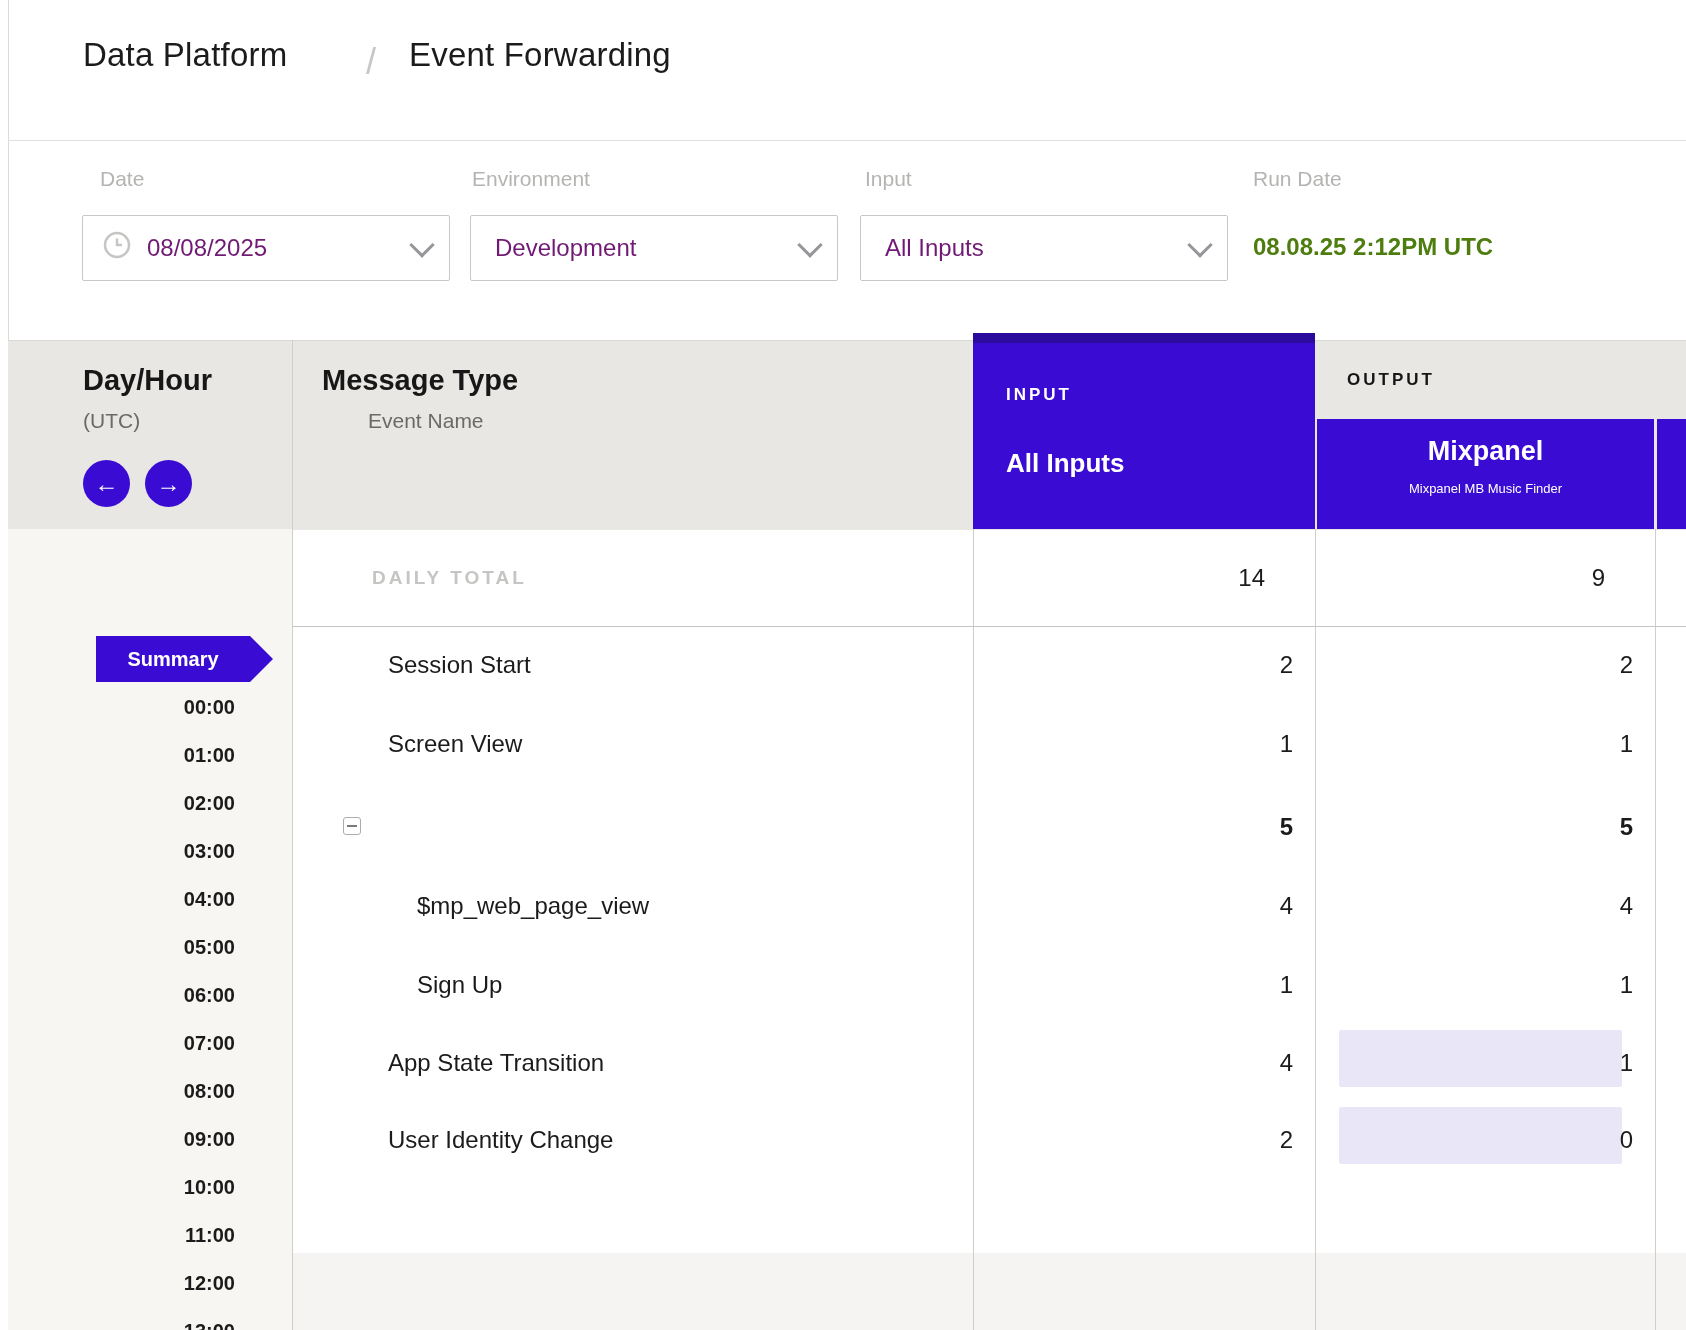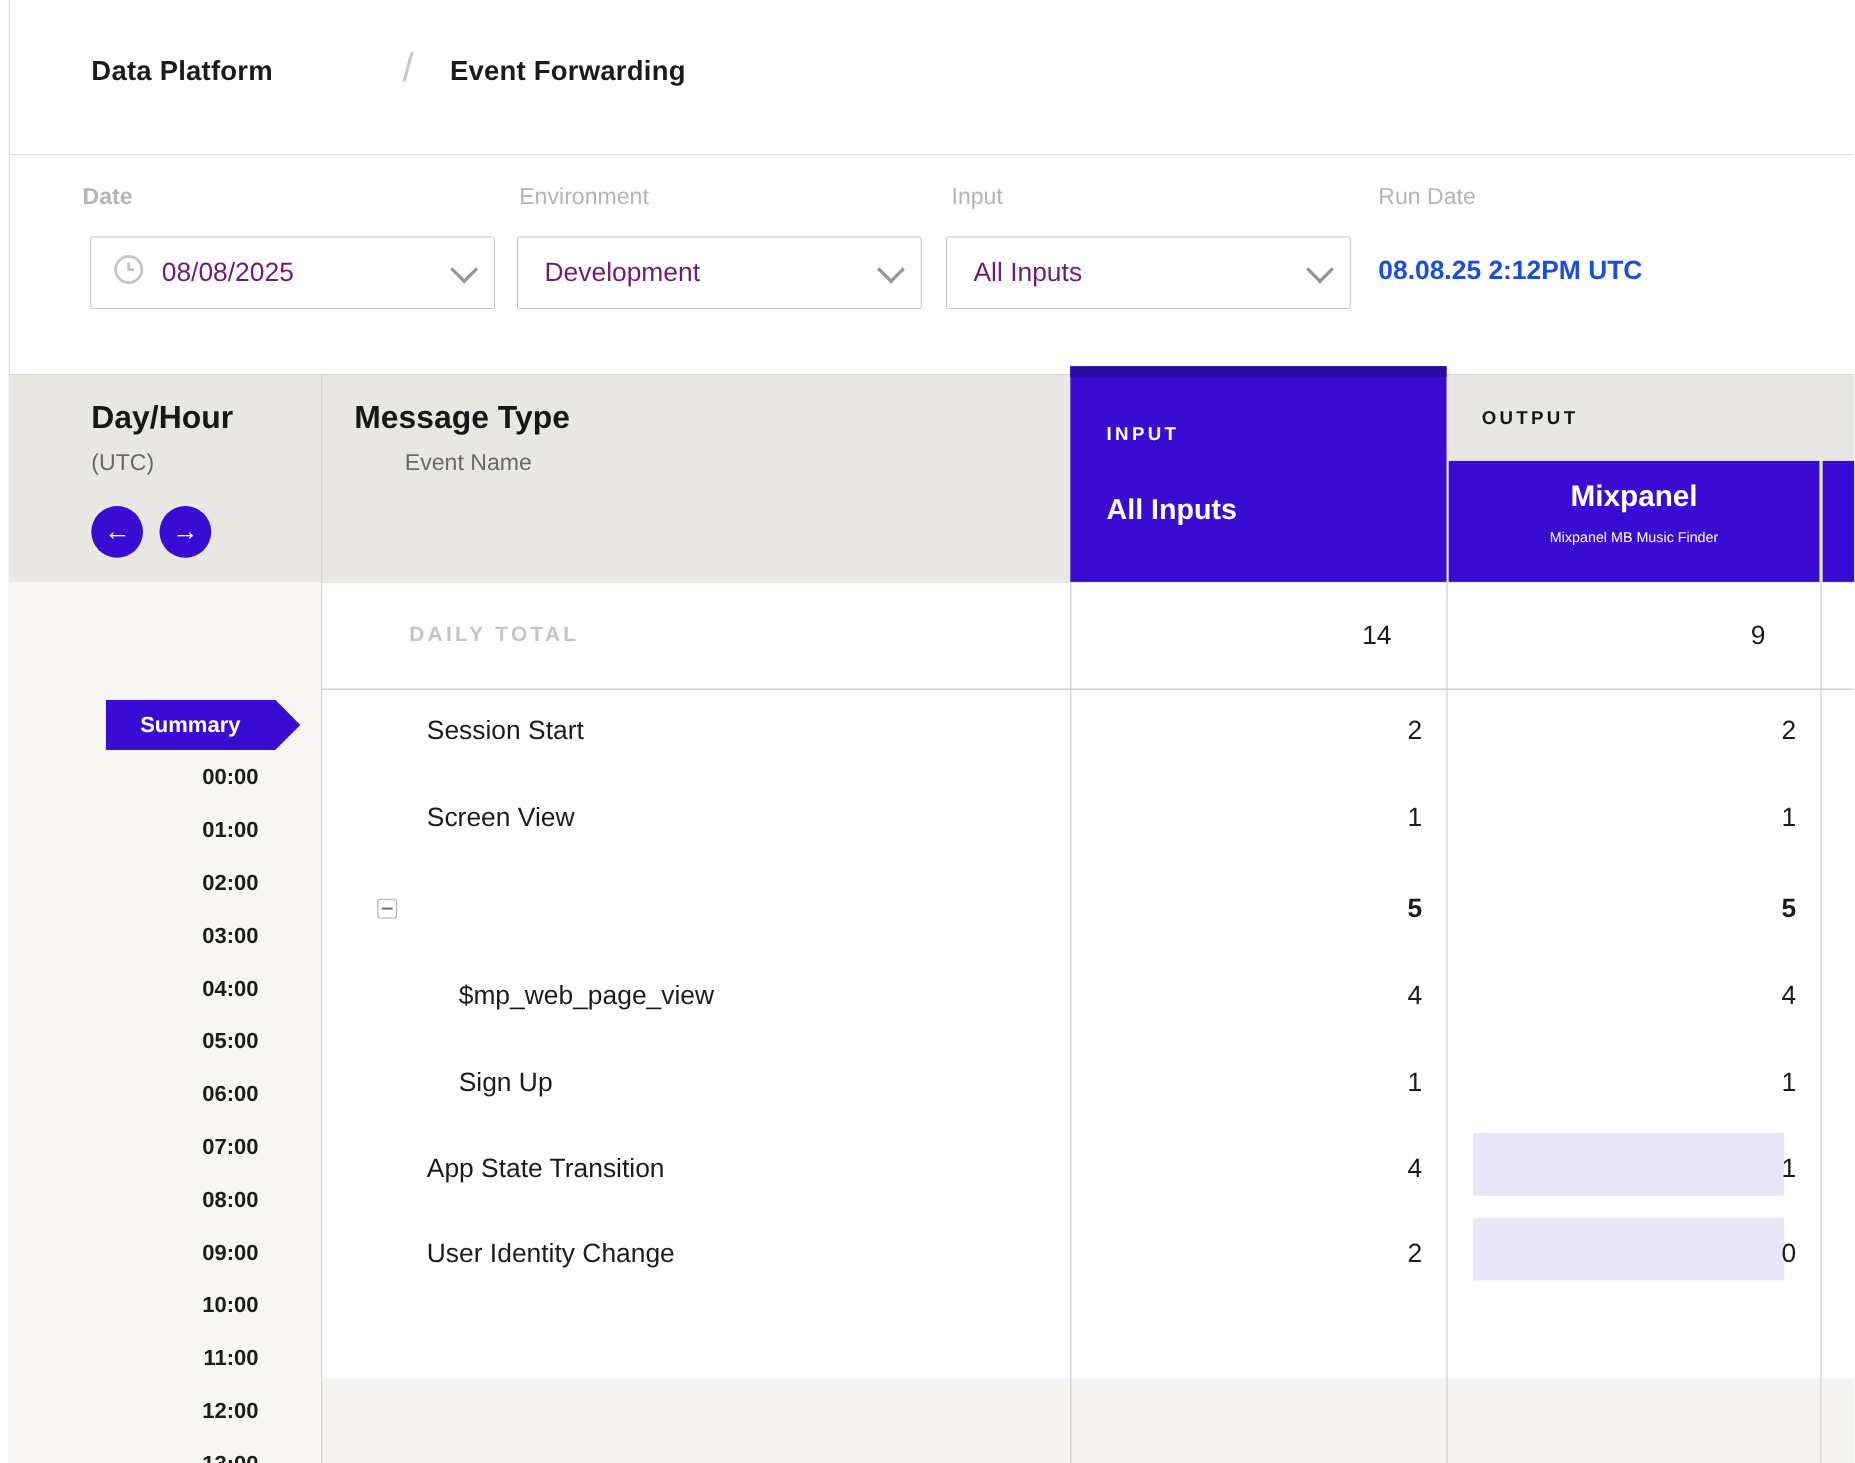--- a/index.html
+++ b/index.html
@@ -5,29 +5,29 @@
   html,body{margin:0;padding:0;background:#ffffff;}
   #app{
     position:relative;width:1686px;height:1330px;overflow:hidden;background:#ffffff;
     font-family:"Liberation Sans","DejaVu Sans",sans-serif;color:#1b1b1b;
     --accent:#3a0cd3;--accent-dark:#2b0a9e;--row-highlight:#e9e6f7;
   }
   .abs{position:absolute;}
   
   .left-gutter{left:0;top:0;width:8px;height:1330px;background:#fff;border-right:1px solid #dcdbd9;}
   
-  .crumb{top:51px;font-size:25px;font-weight:700;letter-spacing:.2px;white-space:nowrap;}
+  .crumb{top:36px;font-size:33px;font-weight:400;letter-spacing:.2px;white-space:nowrap;}
   .crumb-sep{color:#c8c7c5;font-weight:300;font-size:36px;top:41px;}
   .header-divider{left:8px;top:140px;width:1678px;height:1px;background:#e2e1df;}
   
   .f-label{top:167px;font-size:21px;color:#b5b4b2;}
   .f-box{top:215px;height:66px;background:#fff;border:1px solid #c9c8c7;border-radius:2px;display:flex;align-items:center;box-sizing:border-box;}
   .f-value{font-size:24px;font-weight:400;color:#701a75;}
   .chevron{width:15px;height:15px;border-right:3px solid #96959a;border-bottom:3px solid #96959a;transform:rotate(45deg);position:absolute;top:20px;}
-  .rundate{top:233px;font-size:24px;font-weight:700;color:#1d4ed8;white-space:nowrap;}
+  .rundate{top:233px;font-size:24px;font-weight:700;color:#4d7c0f;white-space:nowrap;}
   
   .band{left:8px;top:340px;width:1678px;height:189px;background:#e8e7e4;border-top:1px solid #d8d7d4;}
   .col-title{font-size:29px;font-weight:700;color:#171717;}
   .col-sub{font-size:21px;color:#6b6a68;}
   .v-line{width:1px;background:#cfcecb;}
   .nav-btn{width:47px;height:47px;border-radius:50%;background:var(--accent);color:#fff;display:flex;align-items:center;justify-content:center;font-size:24px;line-height:1;}
   
   .input-box{left:973px;top:333px;width:342px;height:196px;background:var(--accent);}
   .input-box-strip{left:0;top:0;width:342px;height:10px;background:var(--accent-dark);}
   .eyebrow{font-size:17px;font-weight:700;letter-spacing:3px;}
@@ -71,21 +71,21 @@
 
 <div id="app" style="--accent: #3a0cd3; --accent-dark: #2b0a9e; --row-highlight: #e9e6f7;">
 
   <div class="abs left-gutter"></div>
 
   <div class="abs crumb" style="left:83px;">Data Platform</div>
   <div class="abs crumb crumb-sep" style="left:366px;">/</div>
   <div class="abs crumb" style="left:409px;">Event Forwarding</div>
   <div class="abs header-divider"></div>
 
-  <div class="abs f-label" style="left:75px;font-weight:bold;">Date</div>
+  <div class="abs f-label" style="left:100px;">Date</div>
   <div class="abs f-label" style="left:472px;">Environment</div>
   <div class="abs f-label" style="left:865px;">Input</div>
   <div class="abs f-label" style="left:1253px;">Run Date</div>
 
   <div class="abs f-box" style="left:82px;width:368px;">
     <span class="clock">
       <svg width="28" height="28" viewBox="0 0 28 28" fill="none">
         <circle cx="14" cy="14" r="12" stroke="#c6c5c3" stroke-width="2.5"></circle>
         <path d="M14 7.5 V14 H19" stroke="#c6c5c3" stroke-width="2.5" fill="none"></path>
       </svg>

